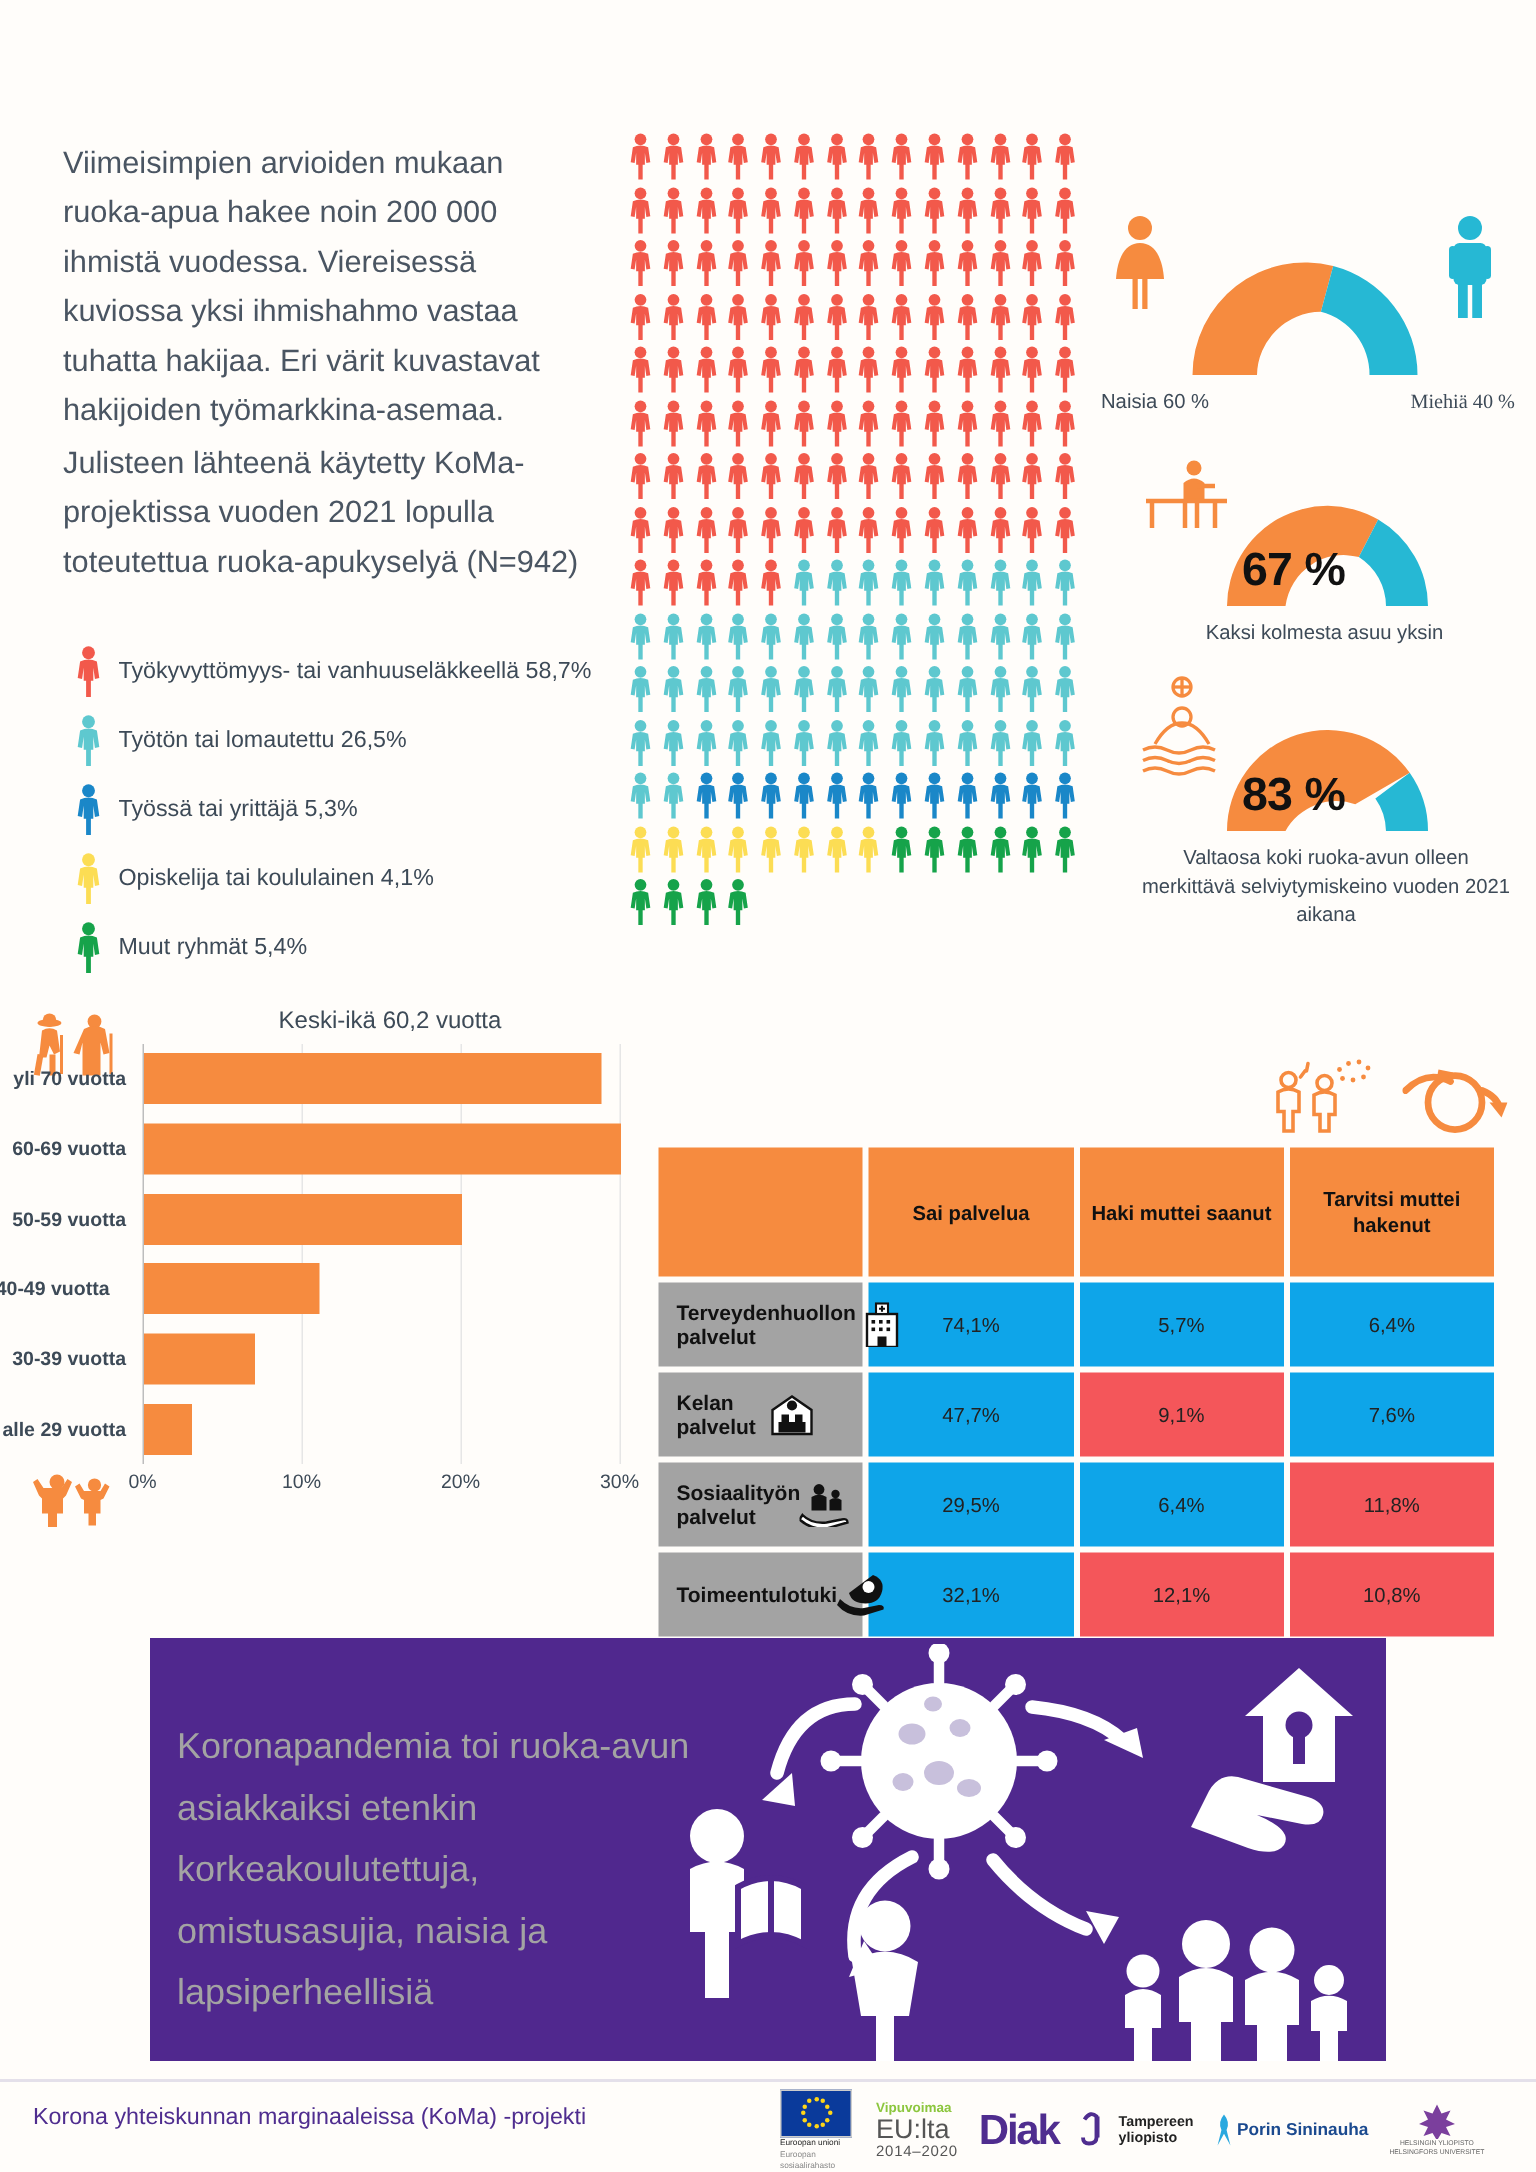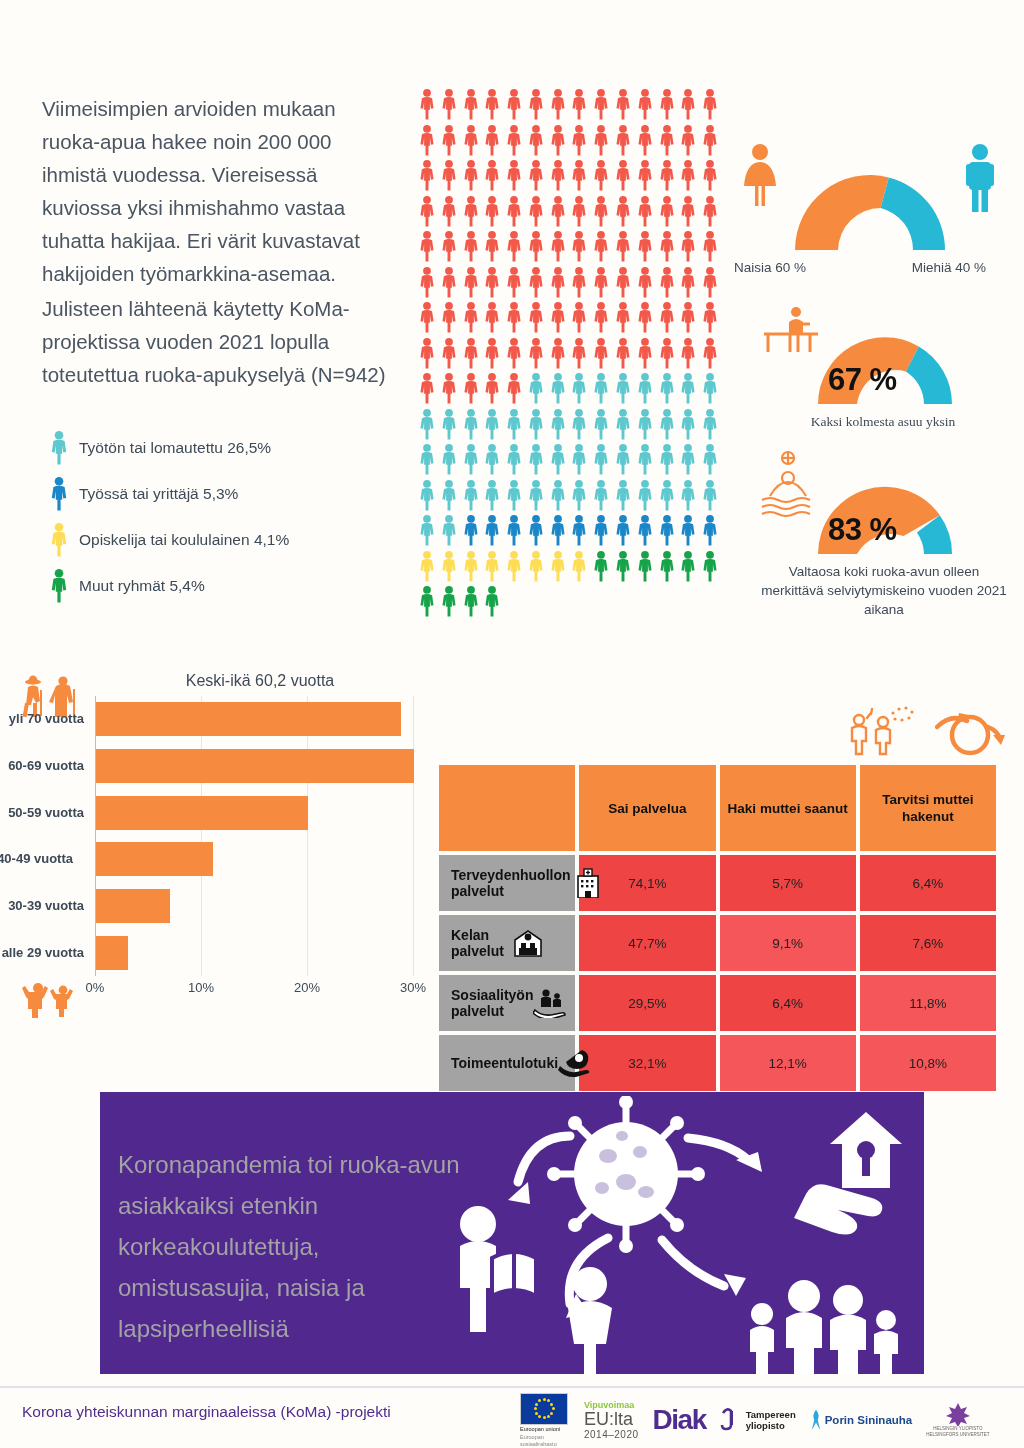--- a/index.html
+++ b/index.html
@@ -79,21 +79,21 @@
   table.svc th.blank{background:#f68b3f;border:0;}
   table.svc th{
     background:#f68b3f;color:#111;font-size:13.5px;font-weight:bold;
     padding:8px 2px;line-height:17px;vertical-align:middle;height:70px;
   }
   table.svc td.rowlabel{
     background:#a3a3a3;color:#111;font-size:14px;font-weight:bold;
     padding:10px 12px;height:36px;position:relative;
   }
   table.svc td.val{
-    background:#ef4444;text-align:center;font-size:13.5px;color:#222;
+    background:#0ea5e9;text-align:center;font-size:13.5px;color:#222;
     height:36px;
   }
   table.svc td.val.hot{background:#f4565a;}
   .rl-inner{display:flex;align-items:center;justify-content:space-between;}
   .svc-ico{width:34px;height:30px;flex:0 0 34px;margin-right:18px;}
 
   
   .banner{
     position:absolute;left:100px;top:1092px;width:824px;height:282px;
     background:#50288e;
@@ -134,20 +134,27 @@
 
 <div class="poster">
 
 
   <div class="intro">Viimeisimpien arvioiden mukaan ruoka-apua hakee noin 200 000 ihmistä vuodessa. Viereisessä kuviossa yksi ihmishahmo vastaa tuhatta hakijaa. Eri värit kuvastavat hakijoiden työmarkkina-asemaa.</div>
   <div class="intro2">Julisteen lähteenä käytetty KoMa-projektissa vuoden 2021 lopulla toteutettua ruoka-apukyselyä (N=942)</div>
 
   <div class="legend" id="legend">
       <div class="legend-row">
         <span class="p-ico"><svg viewBox="0 0 22 36" width="22" height="36">
+            <circle cx="11" cy="5.2" r="4.3" fill="#f2594b"></circle>
+            <path d="M5.4 11 q5.6 -2.6 11.2 0 l1.6 11 l-2.9 0.6 l-1.1 -7.4 l0 8.6 l-1.6 0 l0 10.8 l-3.2 0 l0 -10.8 l-1.6 0 l0 -8.6 l-1.1 7.4 l-2.9 -0.6 z" fill="#f2594b"></path>
+          </svg></span>
+        <span class="legend-label">Työkyvyttömyys- tai vanhuuseläkkeellä 58,7%</span>
+      </div>
+      <div class="legend-row">
+        <span class="p-ico"><svg viewBox="0 0 22 36" width="22" height="36">
             <circle cx="11" cy="5.2" r="4.3" fill="#5ec8cf"></circle>
             <path d="M5.4 11 q5.6 -2.6 11.2 0 l1.6 11 l-2.9 0.6 l-1.1 -7.4 l0 8.6 l-1.6 0 l0 10.8 l-3.2 0 l0 -10.8 l-1.6 0 l0 -8.6 l-1.1 7.4 l-2.9 -0.6 z" fill="#5ec8cf"></path>
           </svg></span>
         <span class="legend-label">Työtön tai lomautettu 26,5%</span>
       </div>
       <div class="legend-row">
         <span class="p-ico"><svg viewBox="0 0 22 36" width="22" height="36">
             <circle cx="11" cy="5.2" r="4.3" fill="#1a87c8"></circle>
             <path d="M5.4 11 q5.6 -2.6 11.2 0 l1.6 11 l-2.9 0.6 l-1.1 -7.4 l0 8.6 l-1.6 0 l0 10.8 l-3.2 0 l0 -10.8 l-1.6 0 l0 -8.6 l-1.1 7.4 l-2.9 -0.6 z" fill="#1a87c8"></path>
           </svg></span>
@@ -1017,42 +1024,42 @@
         <rect x="259" y="34" width="5" height="22" rx="2.5" fill="#26b8d4"></rect>
         <rect x="242" y="58" width="6.5" height="24" fill="#26b8d4"></rect>
         <rect x="251.5" y="58" width="6.5" height="24" fill="#26b8d4"></rect>
       </g>
 
       <path d="M65 120 A75 75 0 0 1 158.8 47.4 L150.6 77.9 A43 43 0 0 0 108 120 Z" fill="#f68b3f"></path>
       <path d="M158.8 47.4 A75 75 0 0 1 215 120 L183 120 A43 43 0 0 0 150.6 77.9 Z" fill="#26b8d4"></path>
     </svg>
     <div style="position:absolute;left:0;top:128px;width:280px;display:flex;justify-content:space-between;">
       <span class="gauge-caption" style="margin-left:4px;">Naisia 60 %</span>
-      <span class="gauge-caption" style="margin-right:24px;">Miehiä 40 %</span>
+      <span class="gauge-caption" style="margin-right:0;font-family:Liberation Serif, serif;">Miehiä 40 %</span>
     </div>
   </div>
 
   <div class="gauge-block" style="left:748px;top:300px;width:270px;height:140px;">
     <svg width="270" height="108" viewBox="0 0 270 108">
       <g stroke="#f68b3f" stroke-width="3" fill="none">
         <circle cx="48" cy="12" r="5" fill="#f68b3f" stroke="none"></circle>
         <path d="M41 22 q7 -6 14 0 l0 12 l-14 0 z" fill="#f68b3f" stroke="none"></path>
         <line x1="16" y1="34" x2="70" y2="34"></line>
         <line x1="20" y1="34" x2="20" y2="52"></line>
         <line x1="42" y1="34" x2="42" y2="52"></line>
         <line x1="50" y1="34" x2="50" y2="52"></line>
         <line x1="62" y1="34" x2="62" y2="52"></line>
         <line x1="50" y1="24" x2="62" y2="24"></line>
       </g>
 
       <path d="M70 104 A67 67 0 0 1 170.8 46.4 L157.9 71.4 A39 39 0 0 0 109 104 Z" fill="#f68b3f"></path>
       <path d="M170.8 46.4 A67 67 0 0 1 204 104 L176 104 A39 39 0 0 0 157.9 71.4 Z" fill="#26b8d4"></path>
     </svg>
     <div class="gauge-center-num" style="left:80px;top:62px;">67 %</div>
-    <div class="gauge-caption" style="position:absolute;left:0;top:112px;width:270px;font-family:Liberation Serif, serif;">Kaksi kolmesta asuu yksin</div>
+    <div class="gauge-caption" style="position:absolute;left:0;top:112px;width:270px;">Kaksi kolmesta asuu yksin</div>
   </div>
 
   <div class="gauge-block" style="left:748px;top:450px;width:270px;height:190px;">
     <svg width="270" height="108" viewBox="0 0 270 108">
       <g stroke="#f68b3f" stroke-width="2.2" fill="none">
         <circle cx="40" cy="8" r="6"></circle>
         <line x1="40" y1="2" x2="40" y2="14"></line>
         <line x1="34" y1="8" x2="46" y2="8"></line>
         <circle cx="40" cy="28" r="6"></circle>
         <path d="M22 46 q8 -14 18 -14 q10 0 18 14"></path>

